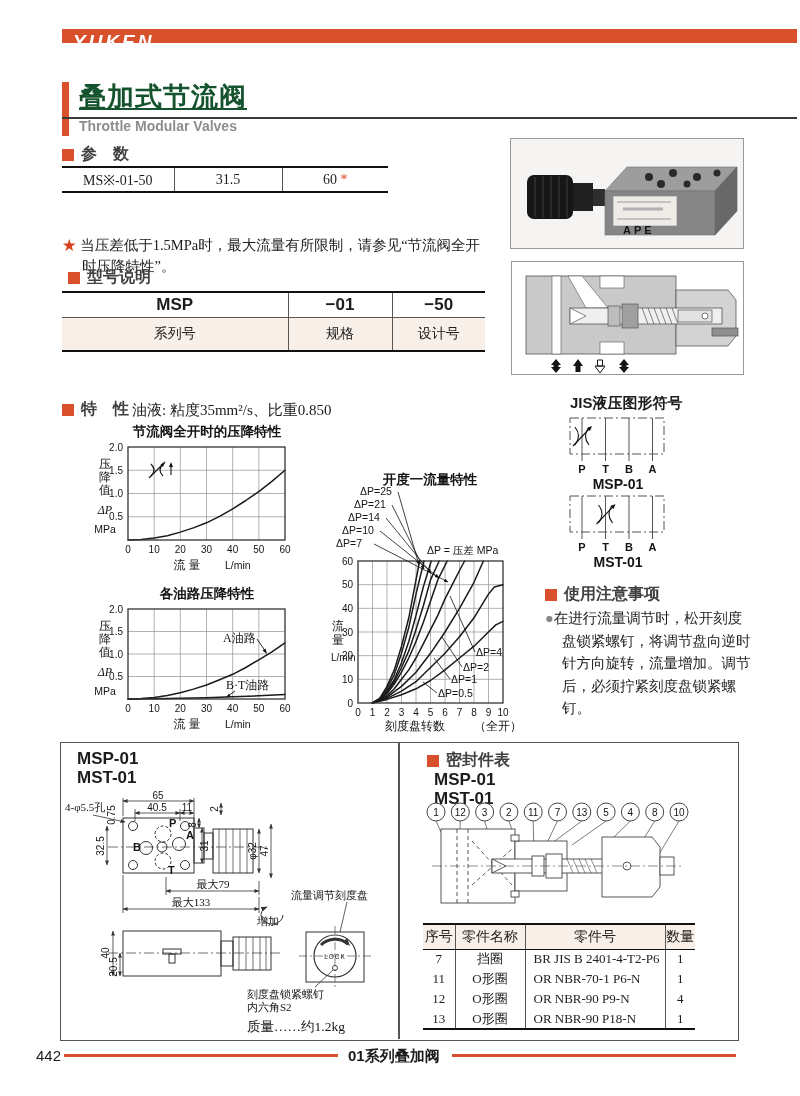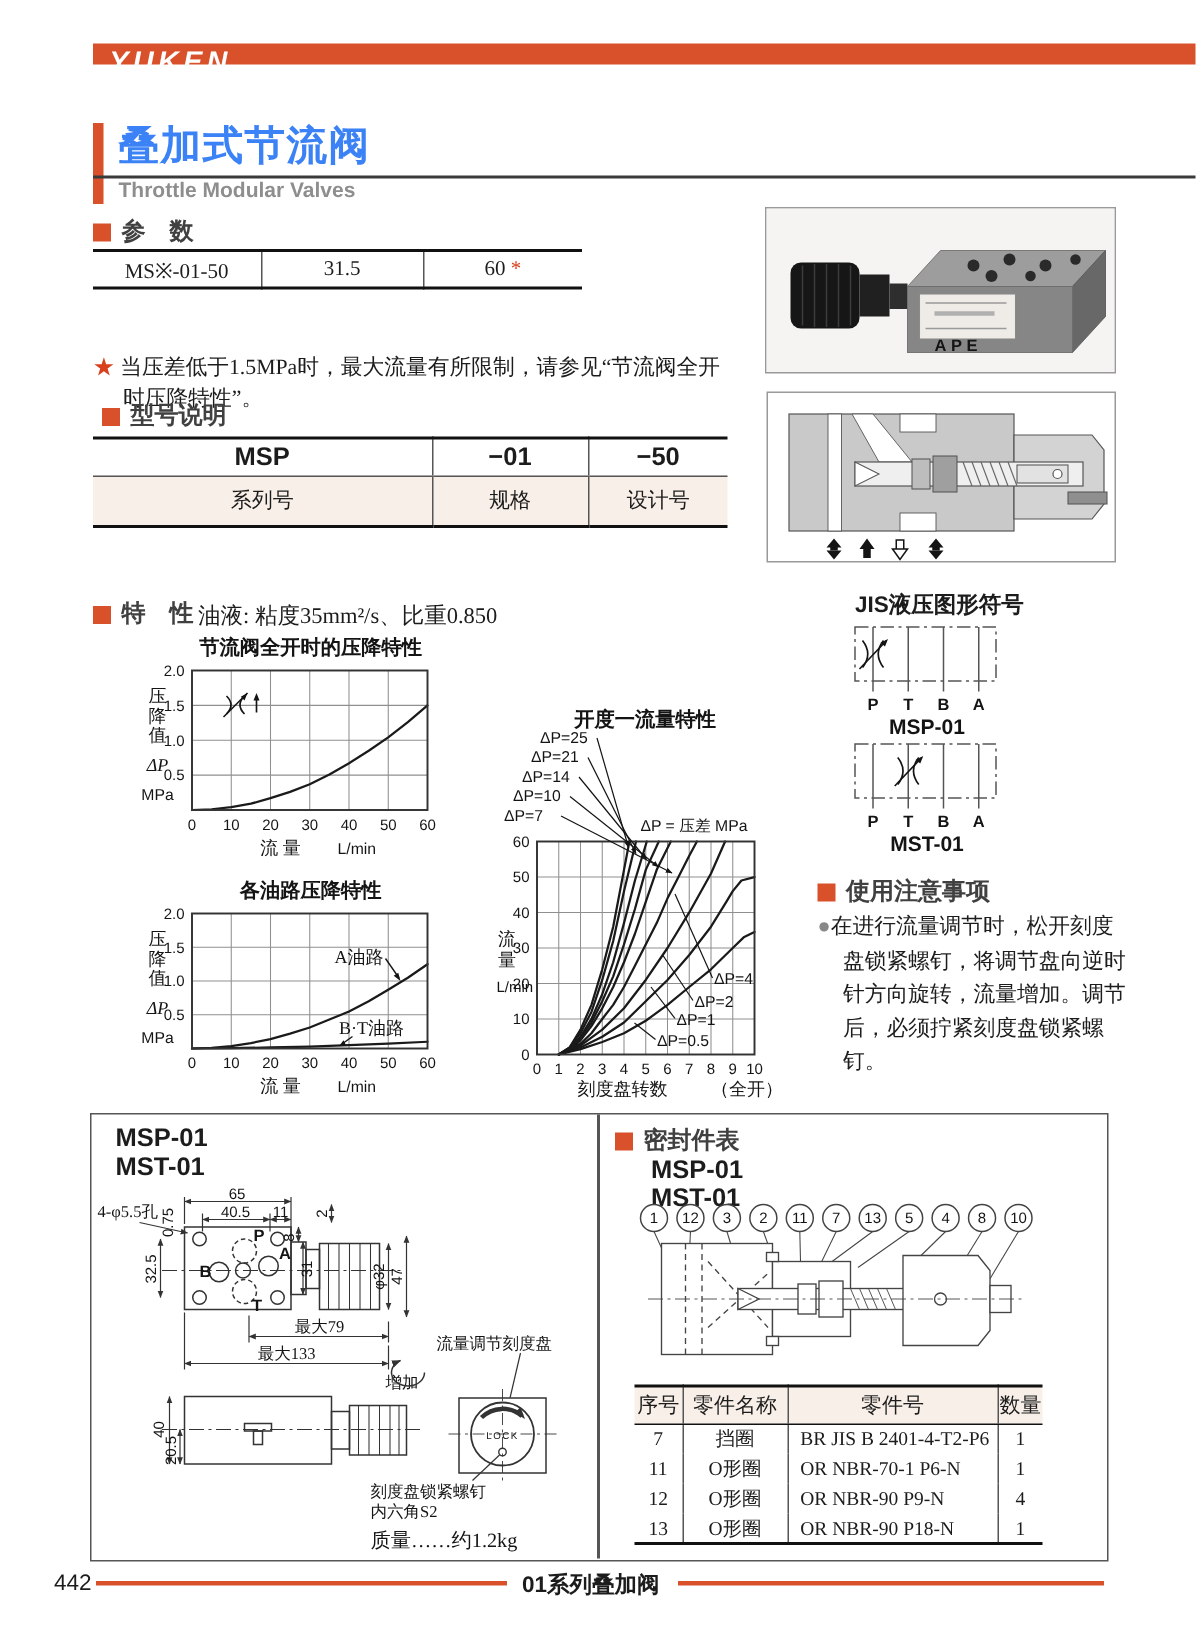--- a/index.html
+++ b/index.html
@@ -7,21 +7,21 @@
   }
   *{margin:0;padding:0;box-sizing:border-box;}
   body{background:#fff;font-family:"Liberation Serif",serif;color:var(--ink);}
   #page{position:relative;width:800px;height:1096px;background:#fff;overflow:hidden;}
   .abs{position:absolute;}
   
   .banner{left:62px;top:29px;width:735px;height:14px;background:var(--orange);}
   .logo{position:absolute;left:10px;top:2px;color:#fff;font:italic 800 19px "Liberation Sans",sans-serif;
         letter-spacing:3px;border-bottom:3px solid #fff;padding:0 3px 1px 1px;}
   .titleblock{left:62px;top:82px;border-left:7px solid var(--orange);padding-left:10px;height:54px;}
-  .h1{font:bold 27px "Liberation Sans",sans-serif;color:#3b82f6;letter-spacing:1px;line-height:30px;}
+  .h1{font:bold 27px "Liberation Sans",sans-serif;color:#14532d;letter-spacing:1px;line-height:30px;text-decoration:underline;}
   .rule{left:62px;top:117px;width:735px;height:2px;background:#3a3a3a;}
   .h2{font:bold 14px "Liberation Sans",sans-serif;color:#8e8e8e;margin-top:6px;}
   
   .sec{display:flex;align-items:center;gap:7px;font:bold 16px "Liberation Sans",sans-serif;color:#404040;}
   .sq{width:12px;height:12px;background:var(--orange);flex:0 0 auto;}
   
   table{border-collapse:collapse;}
   .t1{left:62px;top:166px;width:326px;border-top:2.5px solid #111;border-bottom:2.5px solid #111;table-layout:fixed;}
   .t1 th,.t1 td{font-weight:normal;text-align:center;}
   .t1 .hr{background:var(--beige);height:37px;border-bottom:2px solid #111;font-size:13.5px;line-height:16px;}
@@ -541,21 +541,21 @@
         <line x1="272" y1="135" x2="272" y2="196" stroke-dasharray="8 3 2 3" stroke-width="0.6"></line>
         <circle cx="272" cy="177" r="2.5" stroke-width="0.9"></circle>
       </g>
       <text x="272" y="168" text-anchor="middle" style="font:6.5px 'Liberation Sans',sans-serif" letter-spacing="1">LOCK</text>
       <line x1="252" y1="196" x2="270" y2="179" stroke="#333" stroke-width="0.8"></line>
       <text x="184" y="207" class="dcjk">刻度盘锁紧螺钉</text>
       <text x="184" y="220" class="dcjk">内六角S2</text>
       <text x="184" y="240" style="font-size:13.5px" class="dcjk">质量……约1.2kg</text>
     </svg>
 
-    <div class="abs sec" style="left:349px;top:7px;">
+    <div class="abs sec" style="left:366px;top:7px;">
       <span class="sq"></span>
       <span>密封件表</span>
     </div>
     <div class="abs models" style="left:373px;top:27px;">
       <div>MSP-01</div>
       <div>MST-01</div>
     </div>
     <svg class="abs" style="left:351px;top:58px;" width="310" height="122" viewBox="0 0 310 122">
       <g>
         <g fill="#fff" stroke="#444" stroke-width="1">

